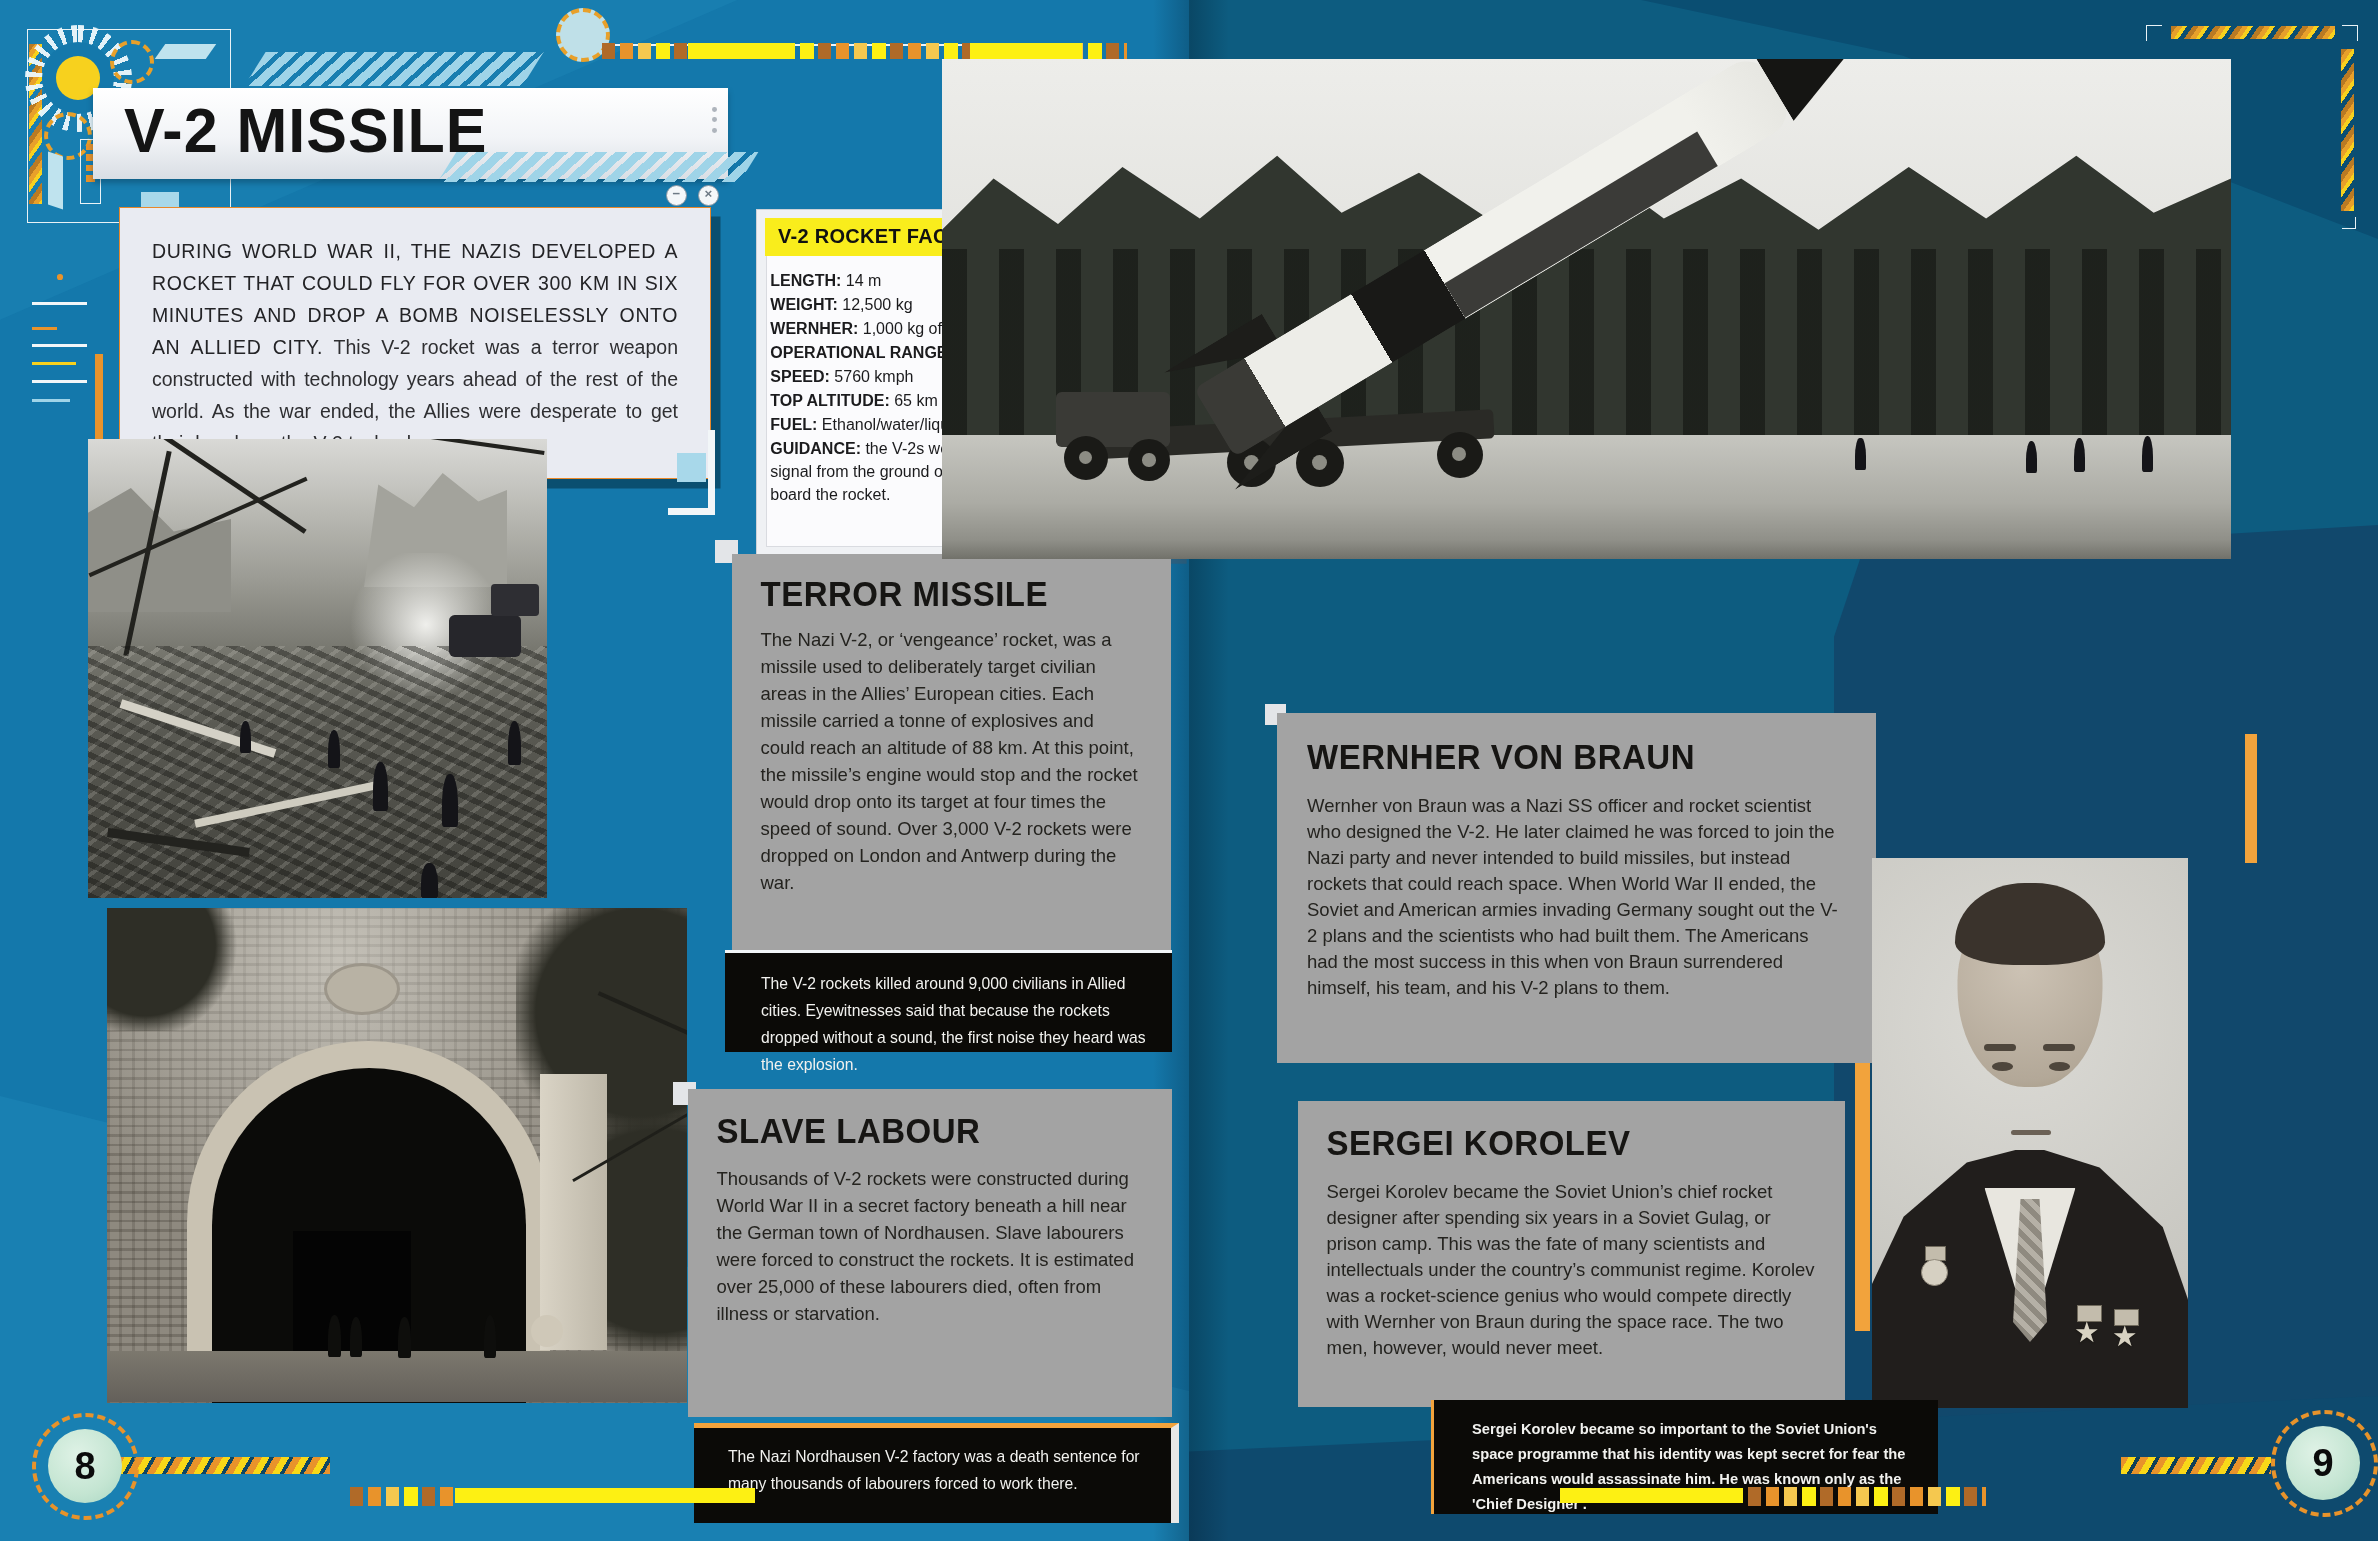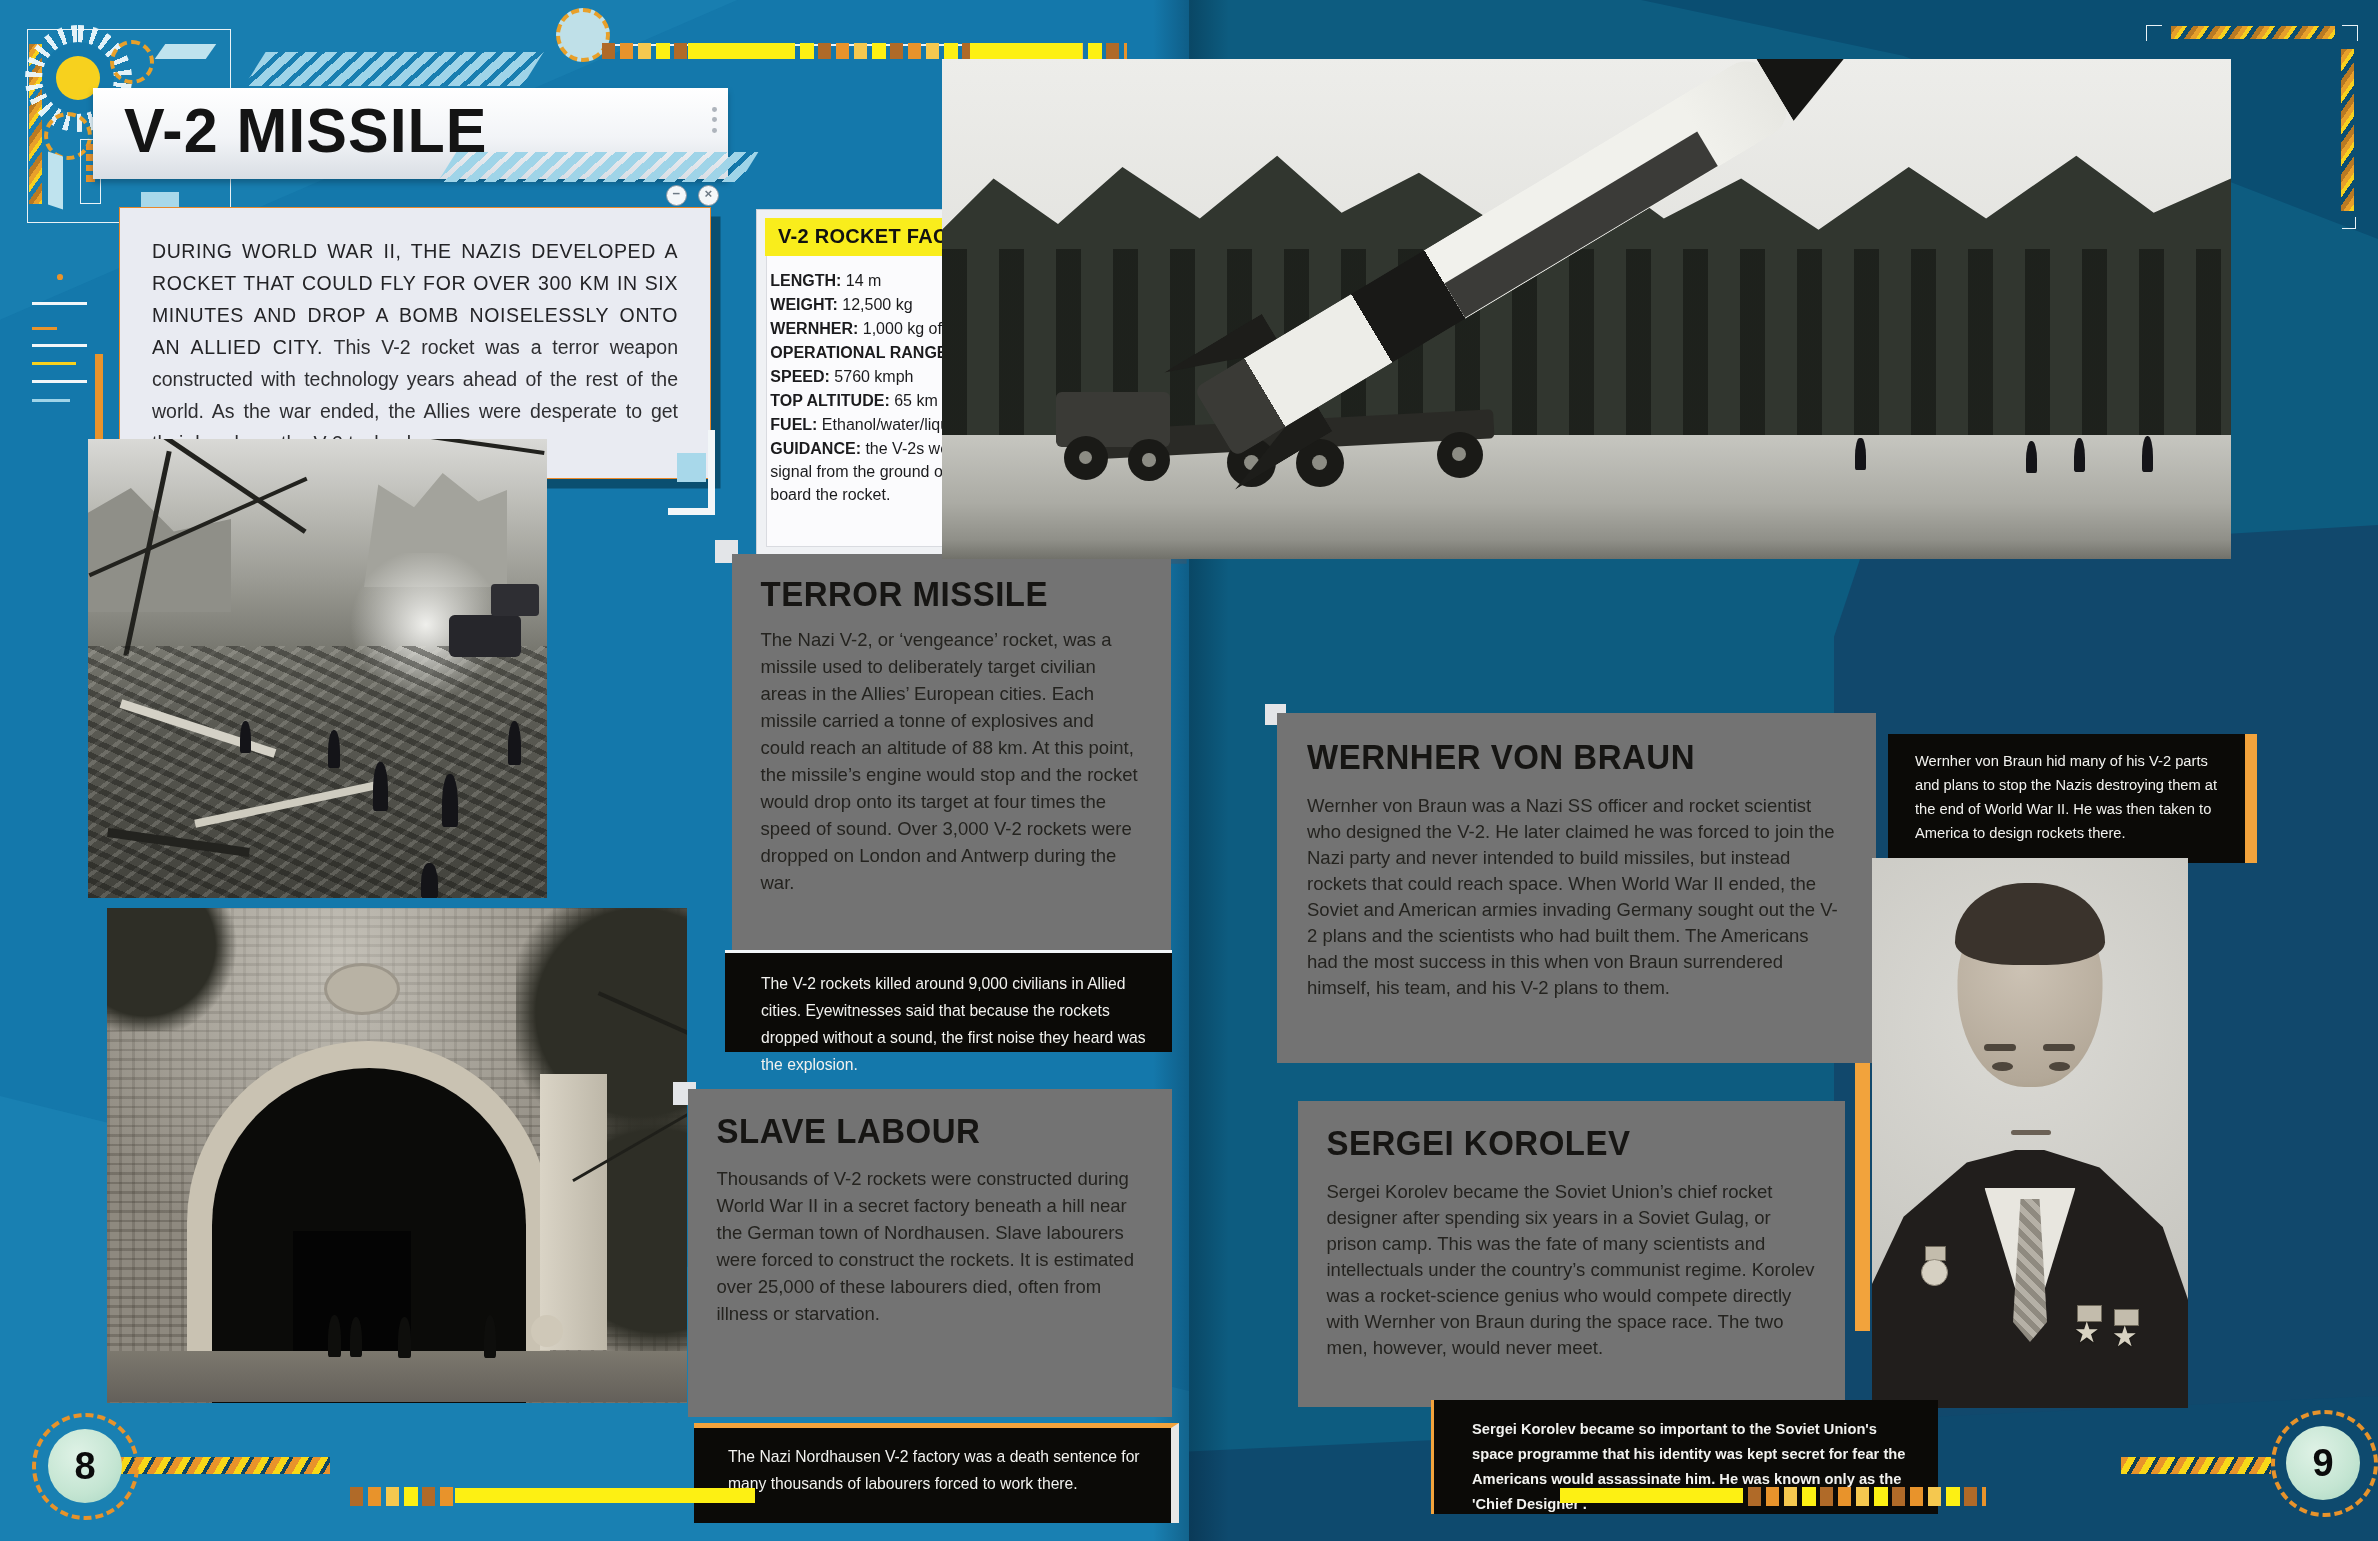--- a/index.html
+++ b/index.html
@@ -58,21 +58,21 @@
   .fact-rows{position:absolute;left:13.3px;top:59px;width:380px;font-size:16px;line-height:23px;color:#1B1B1D;}
   .fact-row{margin-bottom:1px;}
   .fact-label{font-weight:700;}
   .dot{border-radius:50%;}
   .plus-icon{position:absolute;right:-13.3px;top:82px;width:44px;height:44px;}
   .plus-icon:before,.plus-icon:after{content:"";position:absolute;background:#D2D5DA;}
   .plus-icon:before{left:16px;top:0;width:11.4px;height:44px;}
   .plus-icon:after{left:0;top:16px;width:44px;height:11.4px;}
 
   
-  .obox{background:#737373;color:#1E1D1B;}
+  .obox{background:#a3a3a3;color:#1E1D1B;}
   .obox h2{margin:0;font-size:33px;font-weight:700;letter-spacing:0.5px;color:#161513;transform:scaleY(1.05);transform-origin:left top;}
   .obox p{margin:13.3px 0 0 0;font-size:18.5px;line-height:27px;color:#24231F;}
   .blackcap{background:#0B0A07;color:#F2F2EF;font-size:15.7px;line-height:27px;}
   .blackcap p{margin:0;}
 
   
   .photo{overflow:hidden;}
   .person{position:absolute;background:#141418;border-radius:45% 45% 14% 14%/58% 58% 8% 8%;}
   .beam{position:absolute;background:#22221E;}
 
@@ -327,23 +327,20 @@
       <div class="rocket-body"></div>
       <div class="rocket-stripe"></div>
       <div class="rocket-nose"></div>
     </div>
     <div class="person" style="left:1084px;top:382px;width:11.4px;height:32px;"></div>
     <div class="person" style="left:1132px;top:379px;width:11.4px;height:34px;"></div>
     <div class="person" style="left:1200px;top:377px;width:11.4px;height:36px;"></div>
     <div class="person" style="left:913px;top:379px;width:10.5px;height:32px;"></div>
   </div>
 
-  <div class="abs blackcap" style="left:1888px;top:734px;width:357px;height:129px;font-size:14.7px;line-height:24px;">
-    <p style="padding:15px 13.3px 0 27px;">Wernher von Braun hid many of his V-2 parts and plans to stop the Nazis destroying them at the end of World War II. He was then taken to America to design rockets there.</p>
-  </div>
   <div class="abs" style="left:2245px;top:734px;width:12.4px;height:129px;background:#F2A33C;"></div>
 
   <div class="abs graytab" style="left:1265px;top:704px;width:21px;height:21px;"></div>
   <div class="abs obox" style="left:1277px;top:713px;width:599px;height:350px;">
     <h2 style="position:absolute;left:30px;top:25px;">WERNHER VON BRAUN</h2>
     <p style="position:absolute;left:30px;top:67px;width:533px;line-height:26px;">Wernher von Braun was a Nazi SS officer and rocket scientist who designed the V-2. He later claimed he was forced to join the Nazi party and never intended to build missiles, but instead rockets that could reach space. When World War II ended, the Soviet and American armies invading Germany sought out the V-2 plans and the scientists who had built them. The Americans had the most success in this when von Braun surrendered himself, his team, and his V-2 plans to them.</p>
   </div>
 
   <div class="abs" style="left:1855px;top:1063px;width:15px;height:268px;background:#F2A33C;"></div>
   <div class="abs photo korolev-photo">

